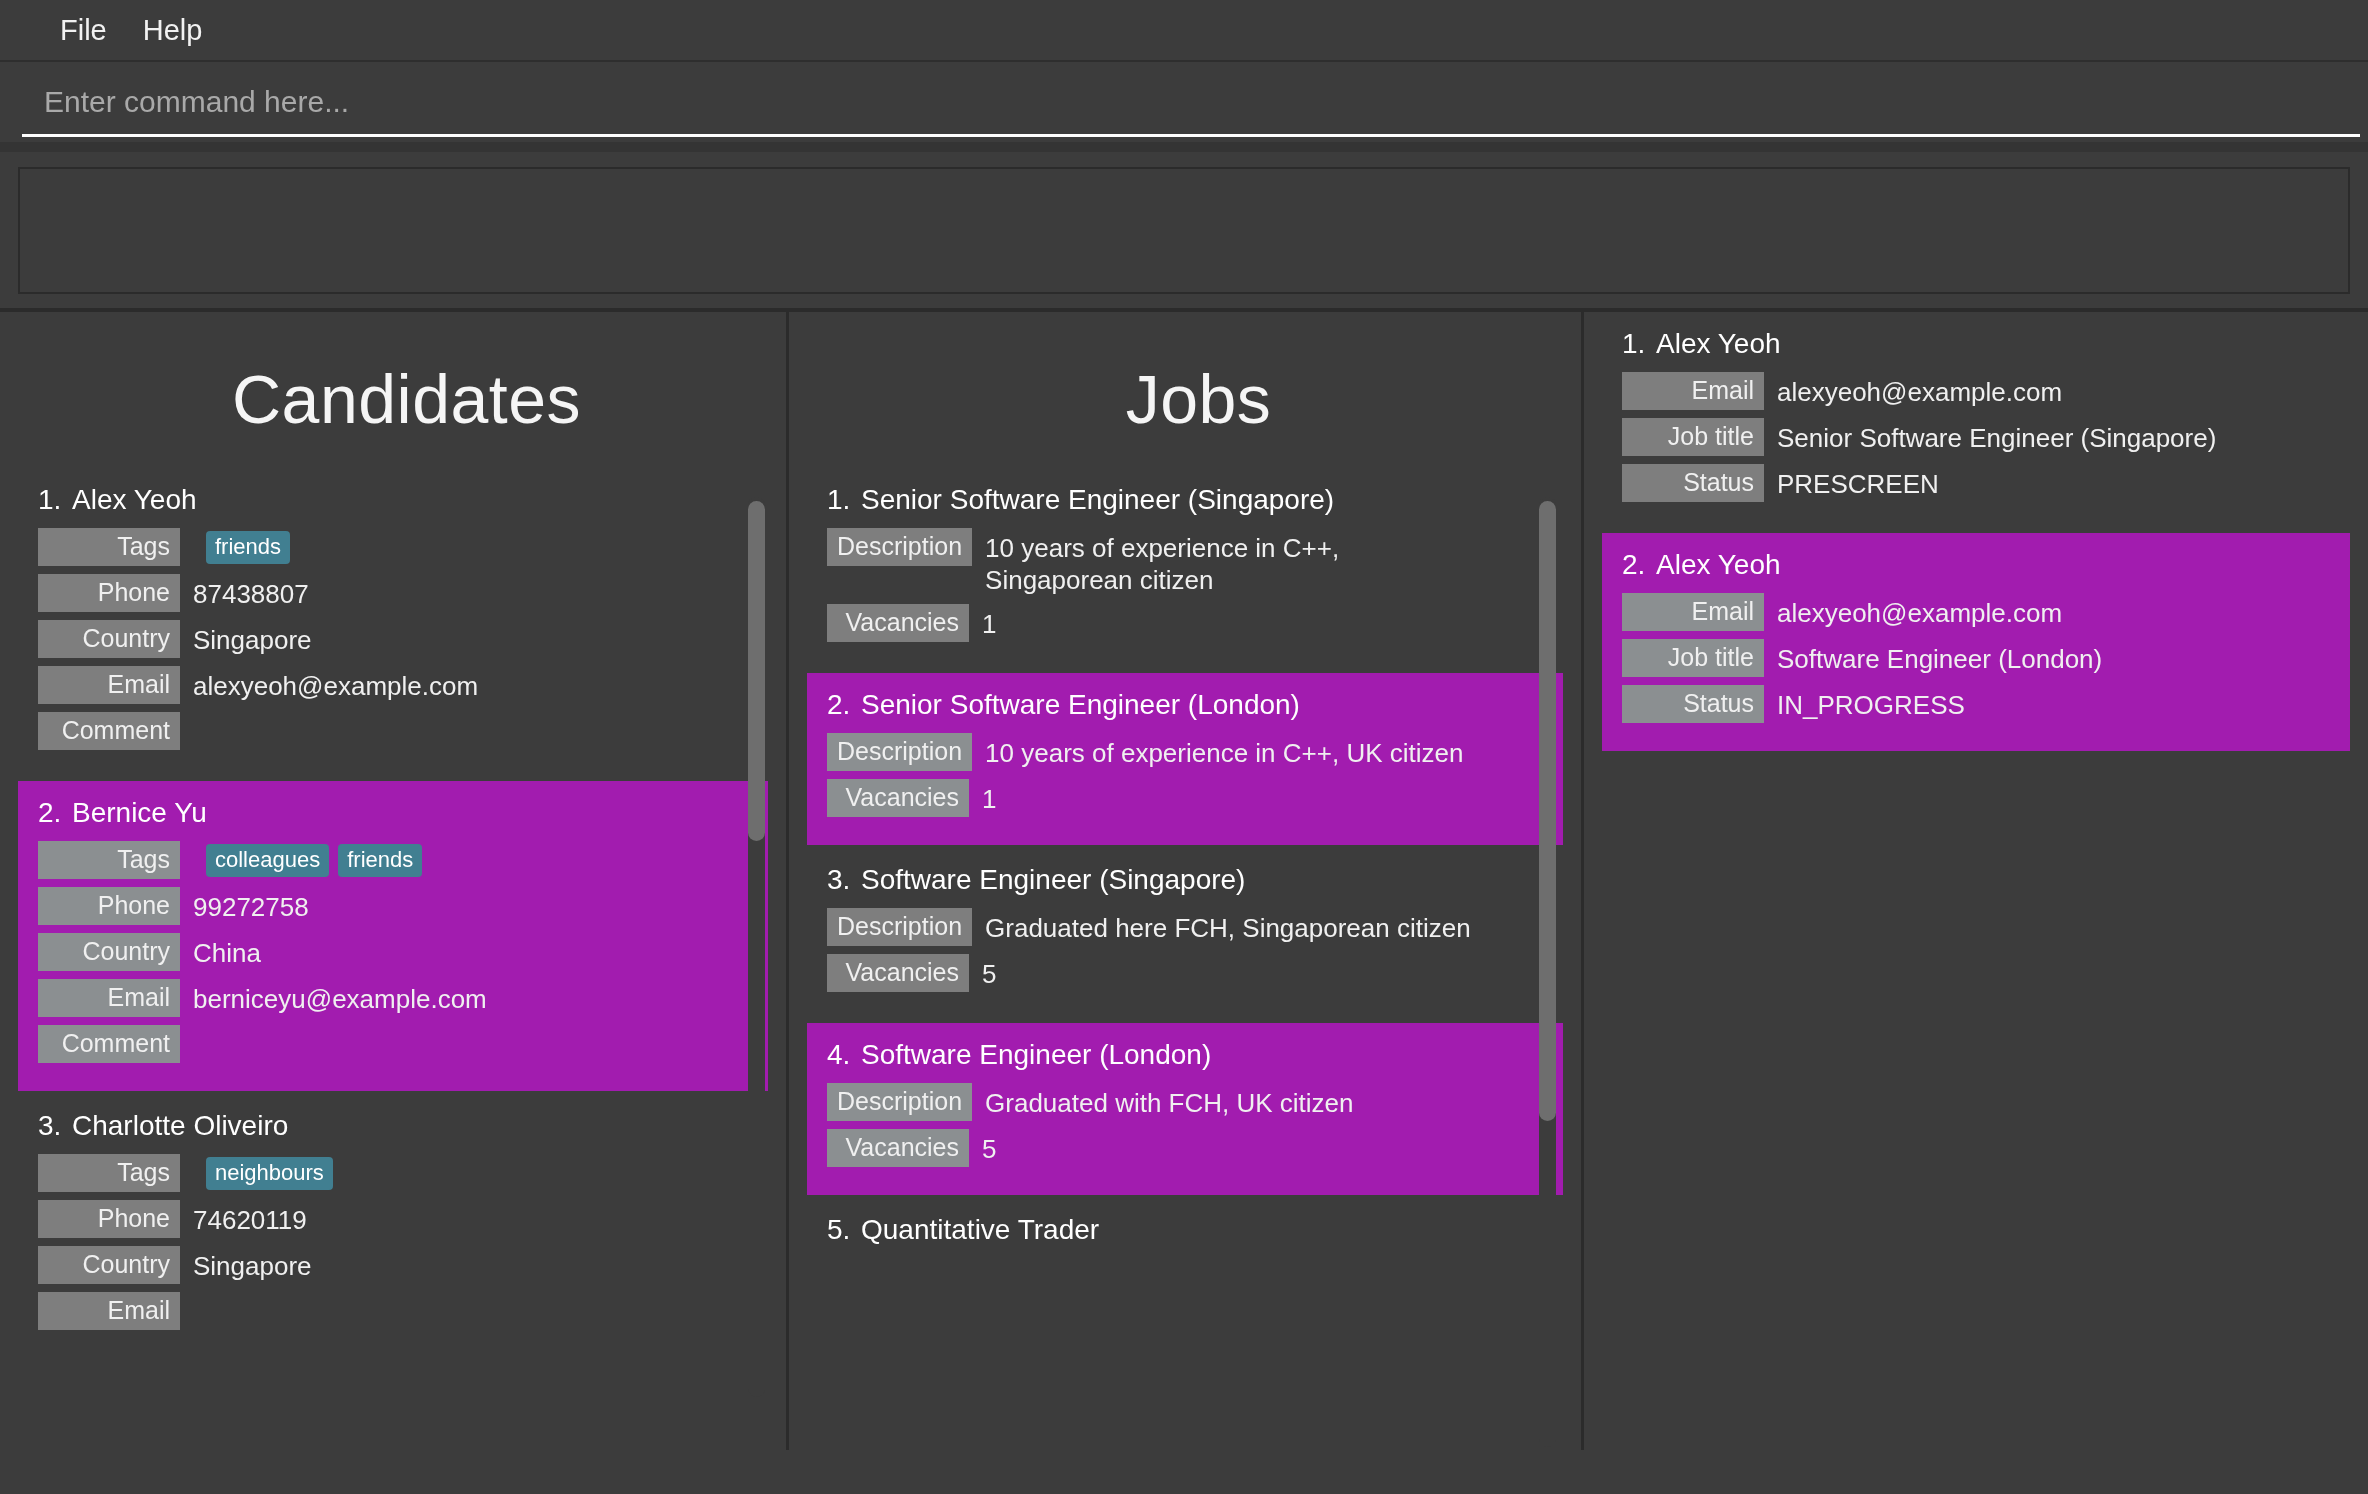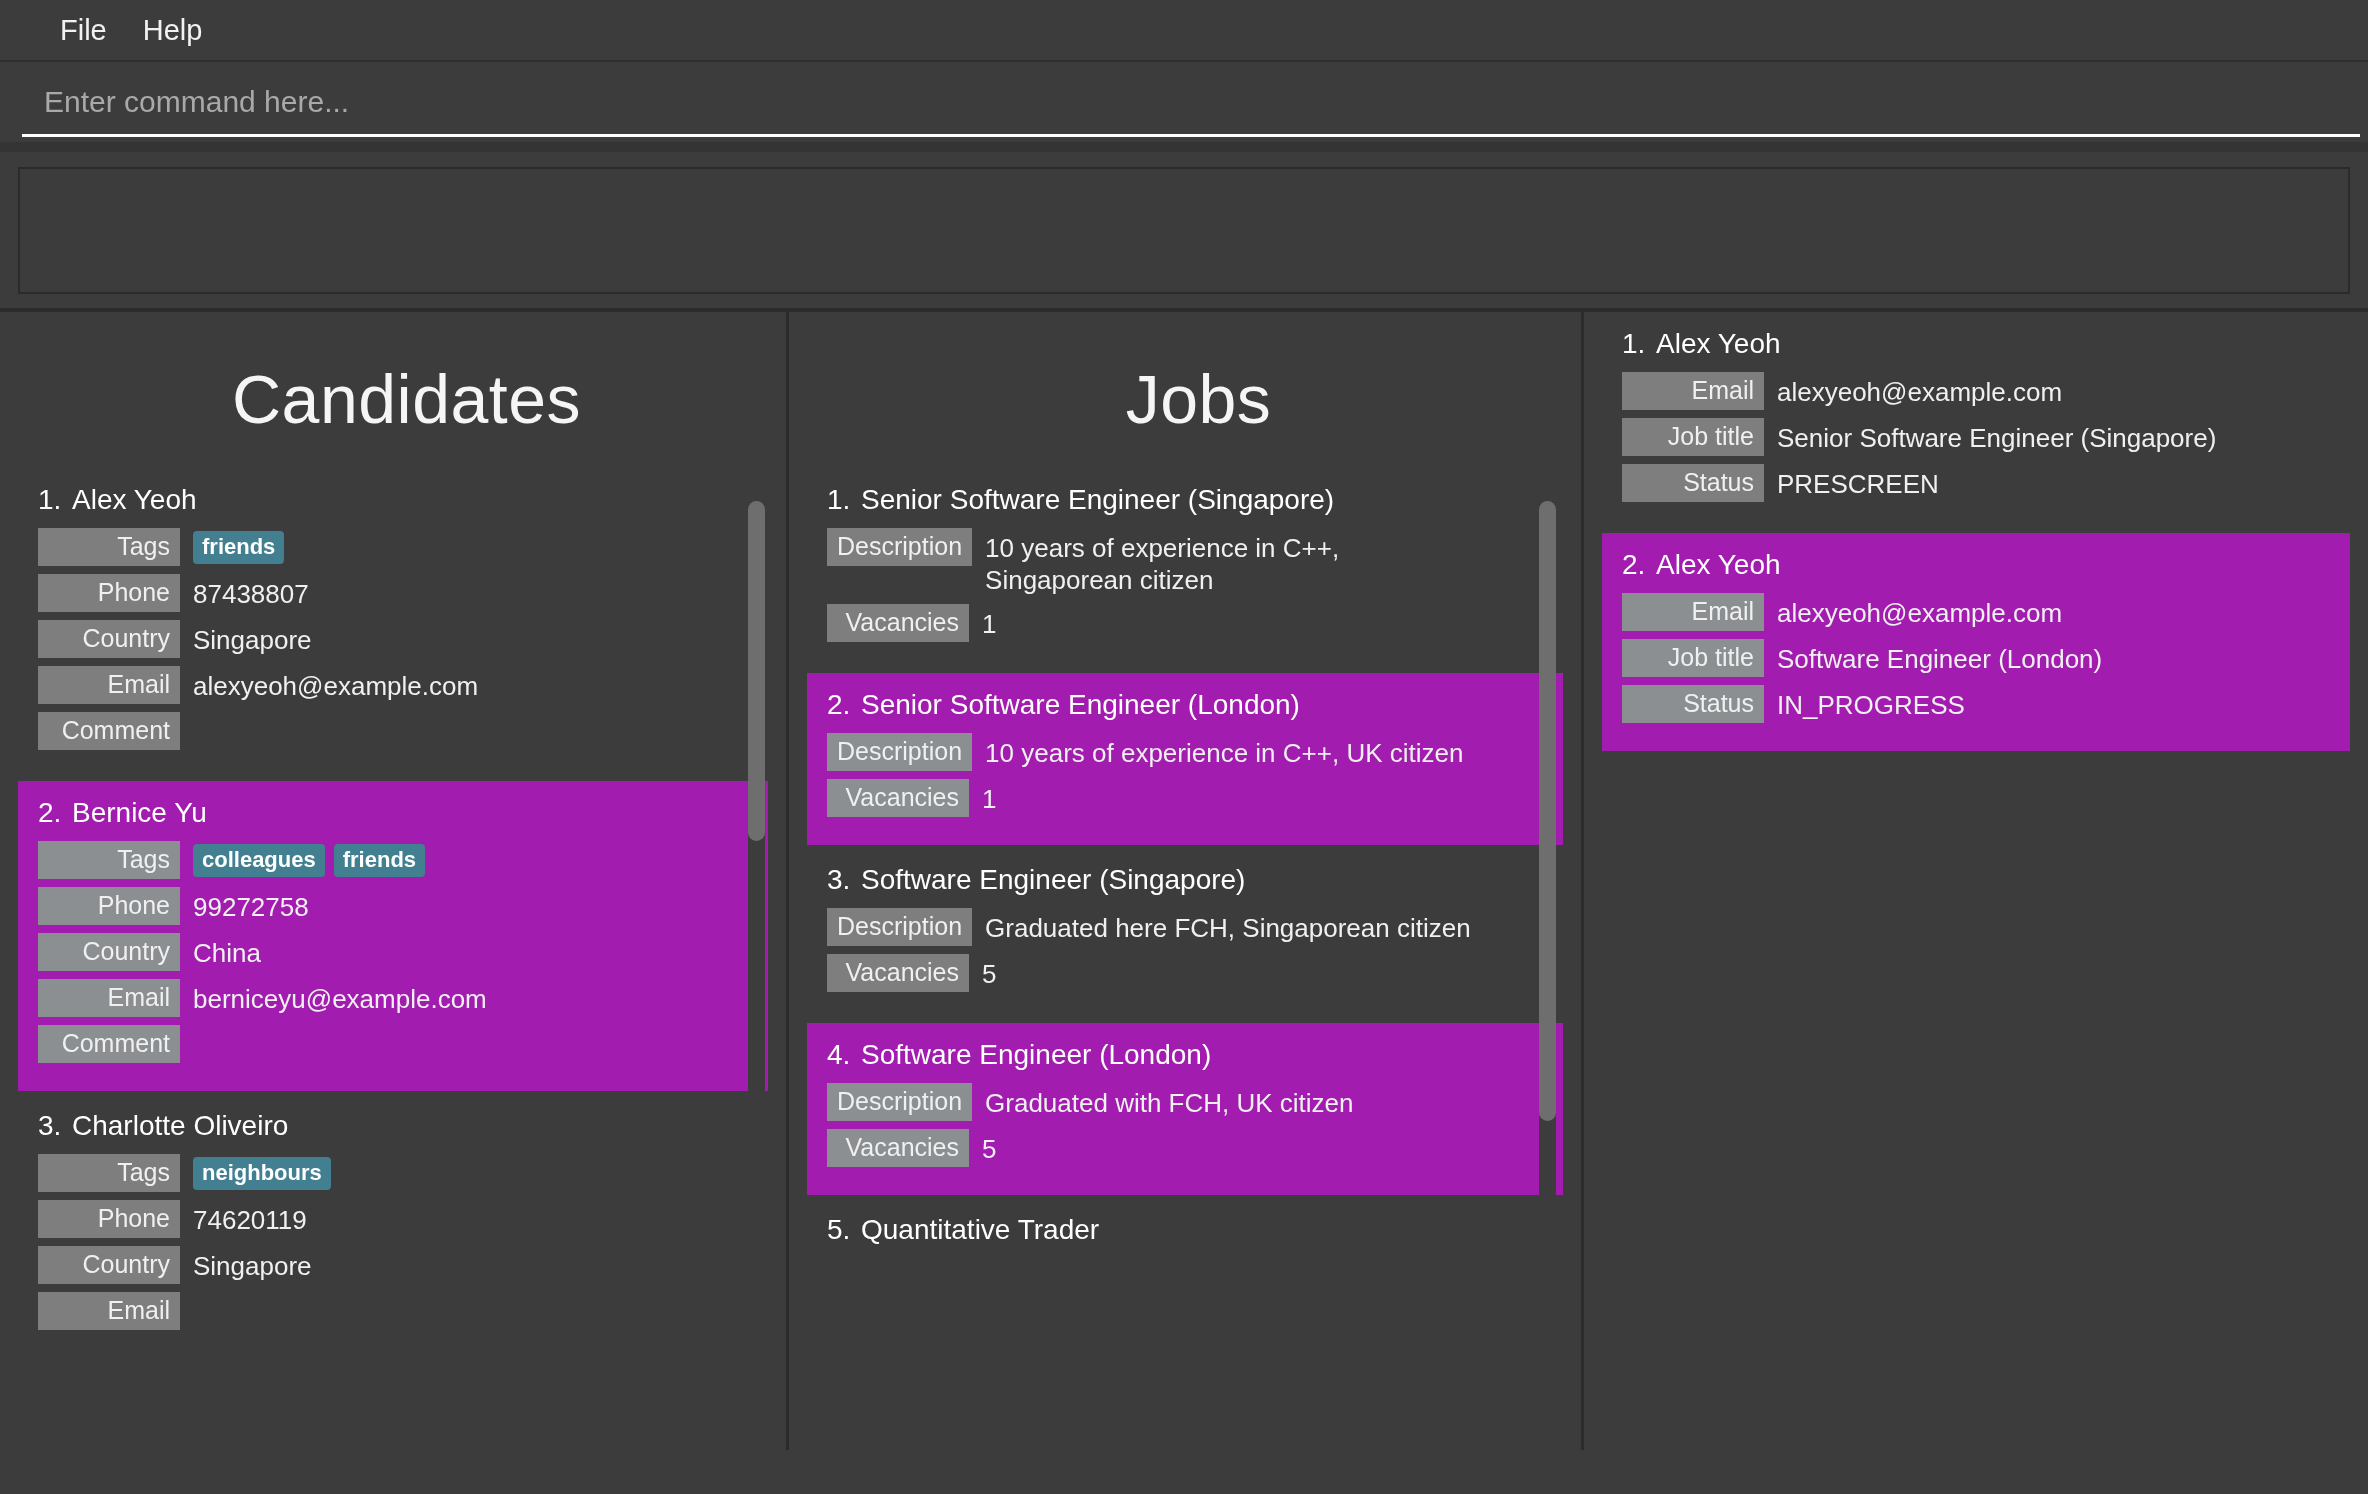--- a/index.html
+++ b/index.html
@@ -140,21 +140,21 @@
   .card.selected .field-label { background: #8b8f91; }
 
   .field-value {
     font-size: 26px;
     color: #f0f0f0;
     padding-left: 13px;
     padding-top: 5px;
     line-height: 1.22;
   }
 
-  .tag-area { display: flex; gap: 9px; padding-left: 13px; padding-top: 3px; flex-wrap: wrap; font-weight: bold; }
+  .tag-area { display: flex; gap: 9px; padding-left: 26px; padding-top: 3px; flex-wrap: wrap; }
   .tag {
     background: #417f91;
     color: #ffffff;
     font-size: 22px;
     padding: 4px 9px 5px 9px;
     border-radius: 4px;
     line-height: 1.1;
     white-space: nowrap;
   }
 

